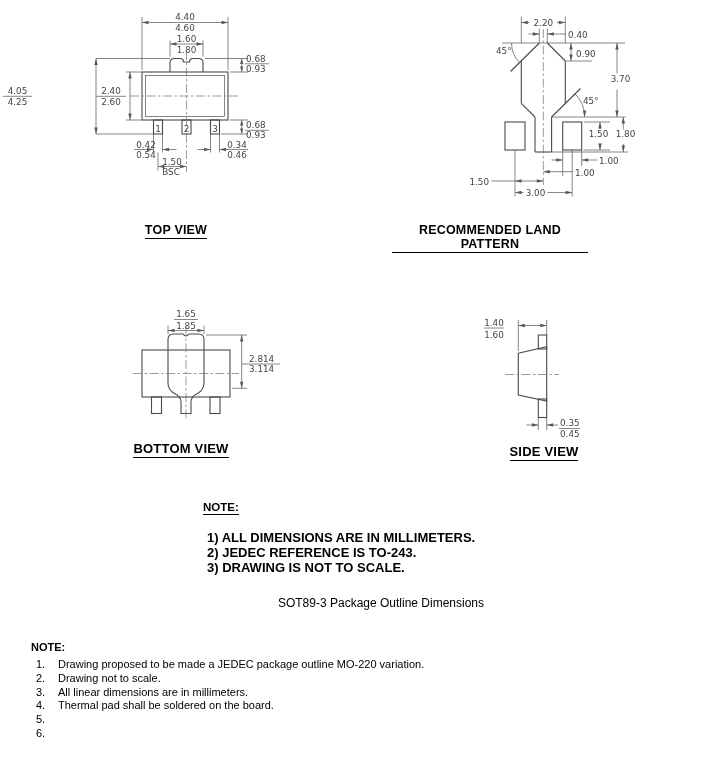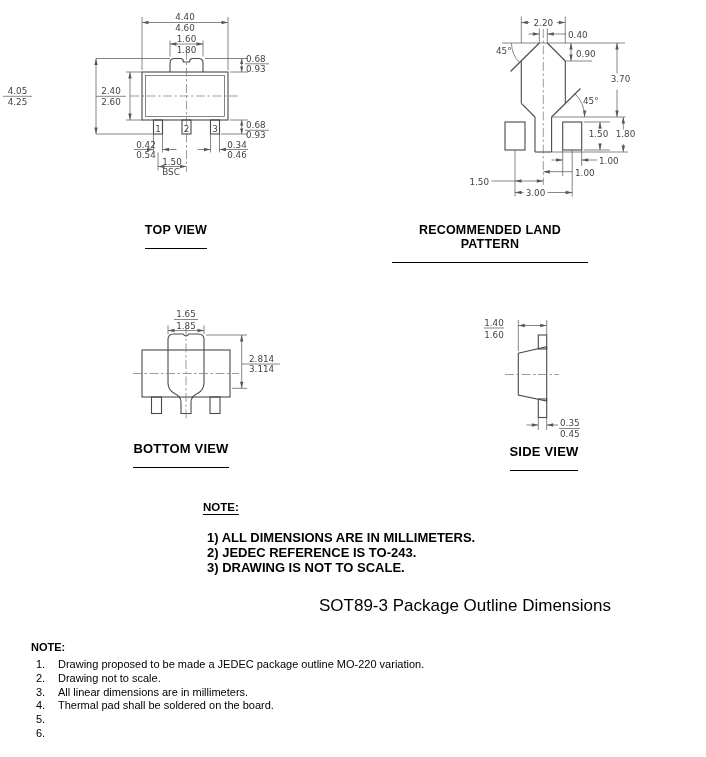--- a/index.html
+++ b/index.html
@@ -5,25 +5,25 @@
   html,body{margin:0;padding:0;background:#fff;}
   .page{position:relative;width:706px;height:757px;background:#fff;overflow:hidden;
         font-family:"Liberation Sans",sans-serif;color:#000;}
   svg{position:absolute;left:0;top:0;}
   svg text{font-family:"DejaVu Sans",sans-serif;font-size:8.8px;fill:#454545;}
   .ol{stroke:#4a4a4a;stroke-width:1.1;fill:none;}
   .tl{stroke:#5e5e5e;stroke-width:0.75;fill:none;}
   .cl{stroke:#717171;stroke-width:0.7;fill:none;stroke-dasharray:9 2.5 2.5 2.5;}
   .ar{fill:#585858;stroke:none;}
   .view-label{position:absolute;text-align:center;font-weight:bold;font-size:12.5px;letter-spacing:.2px;}
-  .view-label span{display:inline-block;border-bottom:1.6px solid #000;padding-bottom:11px;}
+  .view-label span{display:inline-block;border-bottom:1.6px solid #000;padding-bottom:1px;}
   .note-head{position:absolute;font-weight:bold;font-size:11.5px;}
   .note-head span{display:inline-block;border-bottom:1.5px solid #000;padding-bottom:1px;}
   .note-items{position:absolute;font-weight:bold;font-size:13px;line-height:15.2px;}
-  .caption{position:absolute;font-size:17px;text-align:right;}
+  .caption{position:absolute;font-size:12px;text-align:center;}
   .fnote-head{position:absolute;font-weight:bold;font-size:11px;}
   .fnote-list{position:absolute;font-size:11px;line-height:13.8px;}
   .fnote-row{display:flex;}
   .fnote-num{width:22px;flex:none;}
 </style>
 </head>
 <body>
 
 <div class="page">
 

